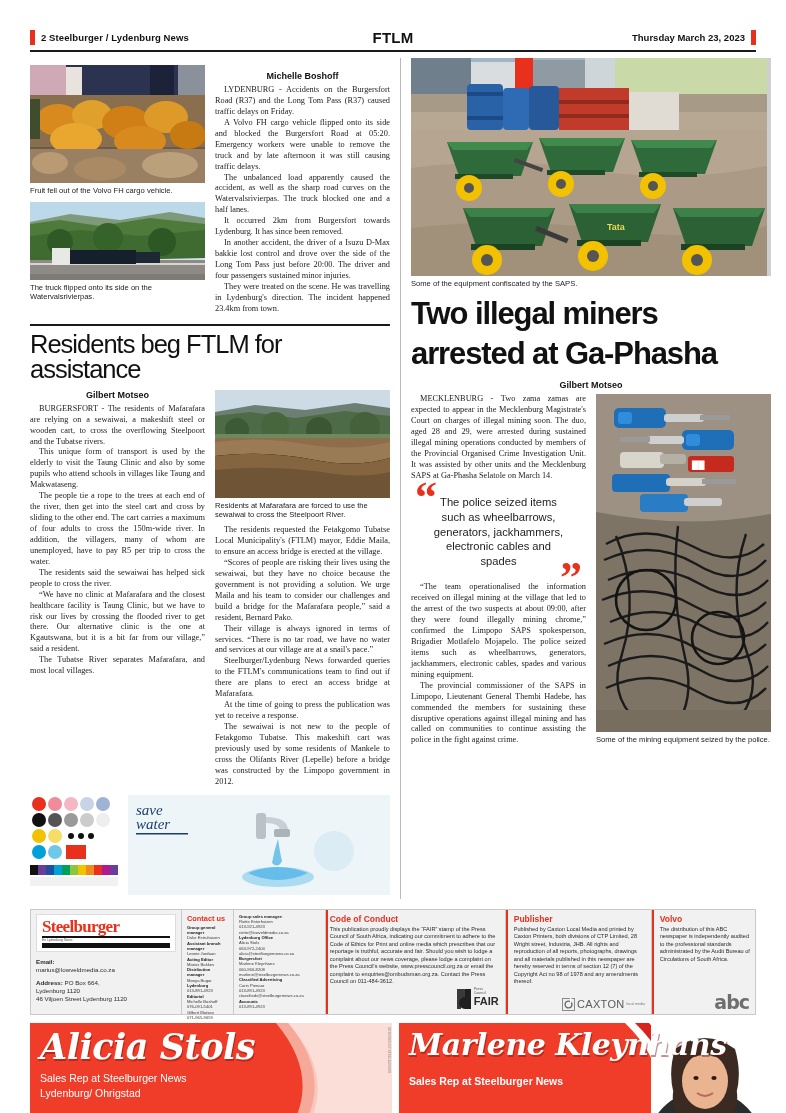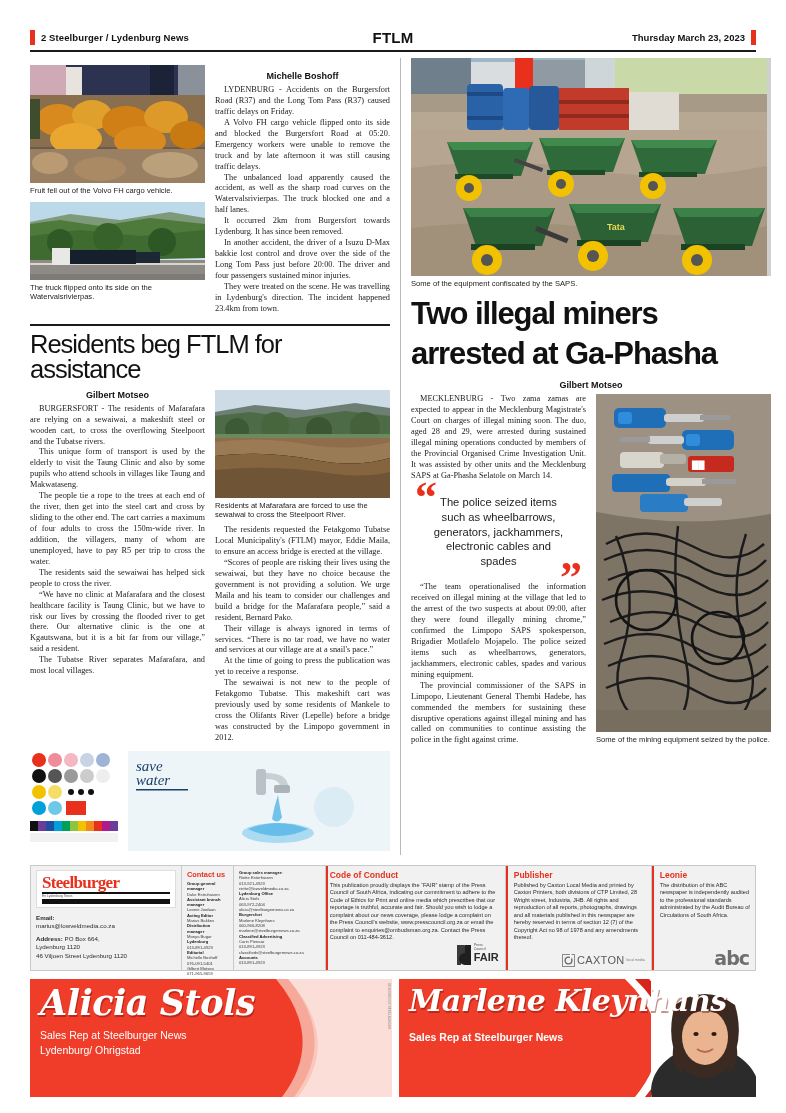--- a/index.html
+++ b/index.html
@@ -191,20 +191,21 @@
                 <path d="M0 66 Q50 60 100 70 Q140 78 175 68 L175 108 L0 108 Z" fill="#84653f"></path>
                 <path d="M0 80 Q60 74 120 84 Q150 88 175 82 L175 108 L0 108 Z" fill="#6f5435"></path>
                 <rect x="0" y="44" width="175" height="4" fill="#6c8a5e"></rect>
               </svg>
             </div>
             <div class="caption">Residents at Mafarafara are forced to use the sewaiwai to cross the Steelpoort River.</div>
             <div class="body-col" style="margin-top:5px;">
               <p>The residents requested the Fetakgomo Tubatse Local Municipality's (FTLM) mayor, Eddie Maila, to ensure an access bridge is erected at the village.</p>
               <p>“Scores of people are risking their lives using the sewaiwai, but they have no choice because the government is not providing a solution. We urge Maila and his team to consider our challenges and build a bridge for the Mafarafara people,” said a resident, Bernard Pako.</p>
               <p>Their village is always ignored in terms of services. “There is no tar road, we have no water and services at our village are at a snail's pace.”</p>
+              <p>Steelburger/Lydenburg News forwarded queries to the FTLM's communications team to find out if there are plans to erect an access bridge at Mafarafara.</p>
               <p>At the time of going to press the publication was yet to receive a response.</p>
               <p>The sewaiwai is not new to the people of Fetakgomo Tubatse. This makeshift cart was previously used by some residents of Mankele to cross the Olifants River (Lepelle) before a bridge was constructed by the Limpopo government in 2012.</p>
             </div>
           </div>
         </div>
 
         <div class="two-col" style="margin-top:7px;">
           <div style="flex:0 0 88px;">
             <div>
               <svg width="88" height="100" viewBox="0 0 88 100">
@@ -525,21 +526,21 @@
           <circle cx="6.5" cy="6.5" r="3.4" fill="none" stroke="#6a6a6a" stroke-width="1.4"></circle>
           <rect x="8" y="0" width="1.4" height="5" fill="#fff"></rect>
         </svg>
         <span style="font-size:11px;color:#5a5a5a;letter-spacing:.3px;">CAXTON</span>
         <span style="font-size:3.6px;color:#7a7a7a;">local media</span>
       </div>
     </div>
 
     <div class="cell" style="flex:1;padding-left:8px;">
       <span class="redbar"></span>
-      <div class="col-head">Leonie</div>
+      <div class="col-head">Volvo</div>
       <div class="micro">The distribution of this ABC newspaper is independently audited to the professional standards administrated by the Audit Bureau of Circulations of South Africa.</div>
       <div style="position:absolute;right:6px;bottom:1px;font-size:19px;font-weight:bold;color:#6e6e6e;font-family:'DejaVu Sans',sans-serif;letter-spacing:-1px;text-align:center;">abc</div>
     </div>
   </div>
 
   <div class="ads">
 
     <div class="ad ad1">
       <svg style="position:absolute;inset:0;" width="362" height="118" viewBox="0 0 362 118" preserveAspectRatio="none">
         <rect width="362" height="118" fill="#ef3d2a"></rect>

